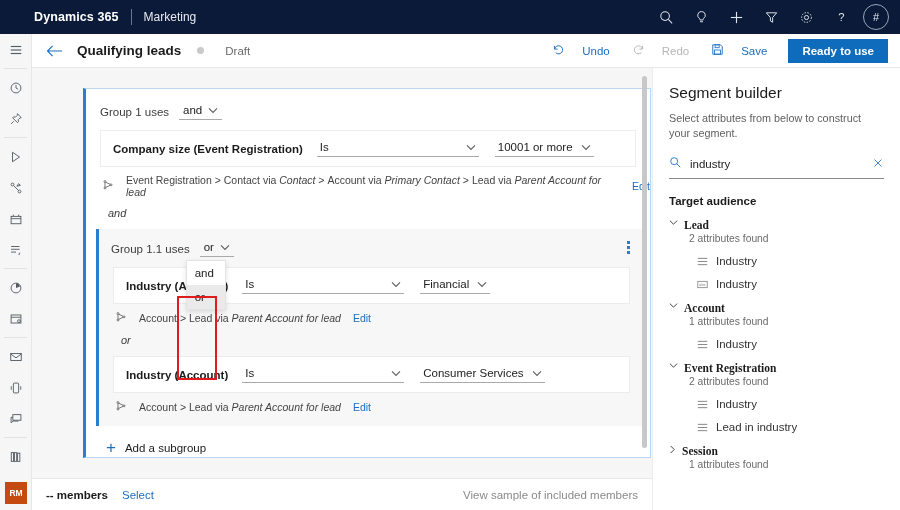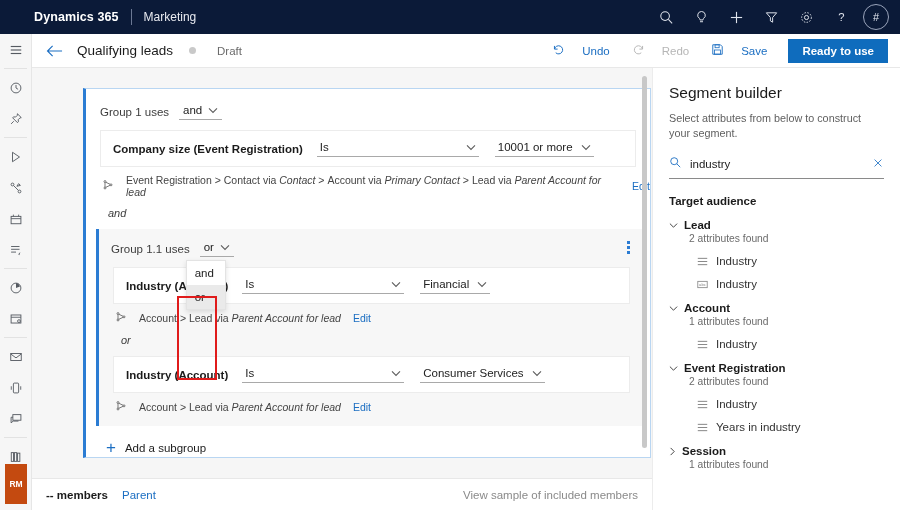--- a/index.html
+++ b/index.html
@@ -50,35 +50,35 @@
     background: #f6f6f6; border-right: 1px solid #e6e6e6;
   }
   .rail-item {
     width: 32px; height: 31px; display: flex;
     align-items: center; justify-content: center;
     color: #555a61;
   }
   .rail-div { height: 1px; background: #e2e2e2; margin: 3px 4px; }
   .rail-avatar {
     position: absolute; bottom: 6px; left: 5px;
-    width: 22px; height: 40px; background: #c44a10;
+    width: 22px; height: 22px; background: #c44a10;
     color: #fff; font-size: 8.5px; font-weight: bold;
     display: flex; align-items: center; justify-content: center;
   }
 
   
   .cmdbar {
     position: absolute; top: 34px; left: 32px;
     width: 868px; height: 34px;
     background: #ffffff; border-bottom: 1px solid #e8e8e8;
     display: flex; align-items: center; padding: 0 12px 0 14px;
   }
   .back-arrow { color: #1b6ec2; display: flex; align-items: center; }
   .page-title {
-    font-size: 13.5px; font-weight: normal; color: #1b1b1b;
+    font-size: 13.5px; font-weight: bold; color: #1b1b1b;
     margin-left: 14px;
   }
   .status-wrap {
     display: flex; align-items: center; gap: 21px; margin-left: 16px;
   }
   .status-dot {
     width: 7px; height: 7px; border-radius: 50%; background: #c9c9c9;
   }
   .status-txt { font-size: 11.5px; color: #6b6b6b; }
   .cmd-right {
@@ -233,23 +233,23 @@
     display: flex; align-items: center; gap: 8px;
     margin-top: 14px; padding-bottom: 5px;
     border-bottom: 1px solid #8a8a8a;
   }
   .rp-search .val { font-size: 11.5px; color: #222; flex: 1; }
   .rp-group-head {
     font-size: 11.5px; font-weight: bold; color: #1b1b1b;
     margin-top: 16px; display: flex; align-items: center; gap: 4px;
   }
   .tree-node {
-    display: flex; align-items: center; gap: 6px;
+    display: flex; align-items: flex-start; gap: 6px;
     margin-top: 12px; font-size: 11.5px;
-    font-weight: bold; color: #1b1b1b;
+    font-weight: bold; color: #1b1b1b; font-family: Liberation Serif, serif;
   }
   .tree-count {
     font-size: 10.3px; color: #6b6b6b; margin: 2px 0 0 20px;
   }
   .attr-item {
     display: flex; align-items: center; gap: 8px;
     margin: 11px 0 0 28px; font-size: 11.5px; color: #333;
   }
   .ic { color: #8a8a8a; display: flex; align-items: center; }
 </style>
@@ -622,21 +622,21 @@
 
   <div class="red-box"></div>
 </div>
 
 <div class="scrollbar">
   <div class="thumb"></div>
 </div>
 
 <div class="bottombar">
   <span class="members-count">-- members</span>
-  <span class="refresh-link">Parent</span>
+  <span class="refresh-link">Select</span>
   <span class="view-sample">View sample of included members</span>
 </div>
 
 <div class="rpanel">
   <div class="rp-title">Segment builder</div>
   <div class="rp-sub">Select attributes from below to construct your segment.</div>
 
   <div class="rp-search">
     <span>
       <svg width="13" height="13" viewBox="0 0 16 16">
@@ -737,21 +737,21 @@
   <div class="attr-item">
     <span class="ic">
       <svg width="11" height="11" viewBox="0 0 14 14">
           <g stroke="currentColor" stroke-width="1.3">
             <line x1="1" y1="3" x2="13" y2="3"></line>
             <line x1="1" y1="7" x2="13" y2="7"></line>
             <line x1="1" y1="11" x2="13" y2="11"></line>
           </g>
         </svg>
     </span>
-    <span>Years in industry</span>
+    <span>Lead in industry</span>
   </div>
 
   <div class="tree-node">
     <span class="chev">
       <svg width="7" height="9" viewBox="0 0 7 10">
           <path d="M1.4 1L5.4 5 1.4 9" fill="none" stroke="#444" stroke-width="1.1"></path>
         </svg>
     </span>
     <span>Session</span>
   </div>

